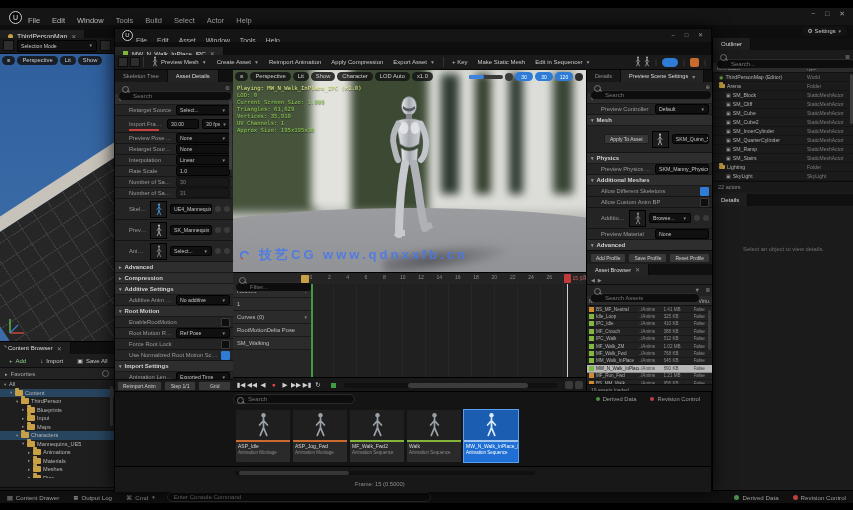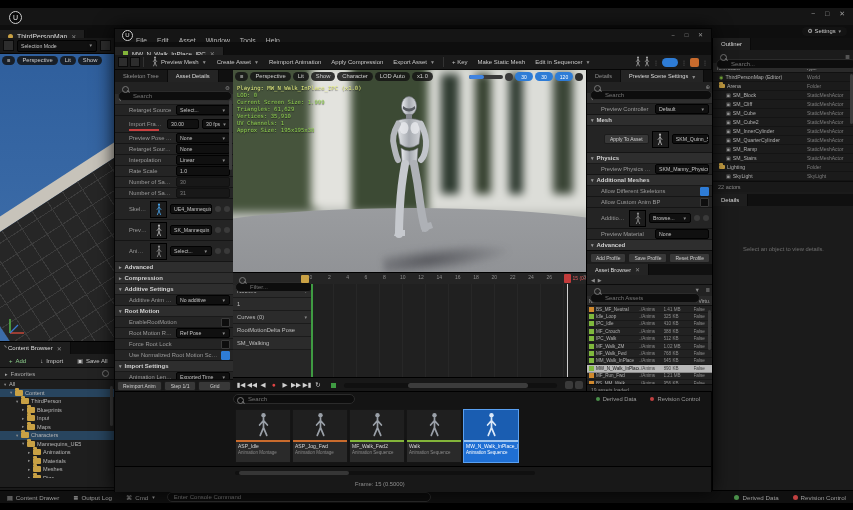--- a/index.html
+++ b/index.html
@@ -68,20 +68,21 @@
   .dot{width:5px;height:5px;border-radius:50%;display:inline-block;}
 </style>
 </head>
 <body>
 
 <div class="stage">
   <div class="win">
 
     <div class="abs" style="left:0;top:0;width:853px;height:17px;background:#151515;border-bottom:1px solid #050505;">
       <span class="logo abs" style="left:4px;top:3px;">U</span>
+      <div class="abs" id="main-menu" style="left:22px;top:1px;"><span class="menuitem">File</span><span class="menuitem">Edit</span><span class="menuitem">Window</span><span class="menuitem">Tools</span><span class="menuitem">Build</span><span class="menuitem">Select</span><span class="menuitem">Actor</span><span class="menuitem">Help</span></div>
       <span class="wbtns">−  □  ✕</span>
     </div>
 
     <div class="abs" style="left:0;top:17px;width:853px;height:13px;background:#0e0e0e;">
       <span class="tab" style="background:#1f1f1f;">
         <span style="width:5px;height:5px;border-radius:50%;background:#c9a144;display:inline-block;"></span>
         <span>ThirdPersonMap</span>
         <span class="x">✕</span>
       </span>
       <span class="pill abs" style="right:6px;top:2px;">
@@ -660,20 +661,27 @@
         <div class="abs" id="anim-overlay" style="left:4px;top:15px;font-family:'DejaVu Sans Mono',monospace;font-size:5.6px;line-height:7px;text-shadow:0 1px 1px rgba(0,0,0,.6);">
             <div style="color: rgb(232, 240, 128);">Playing: MW_N_Walk_InPlace_IPC (x1.0)</div>
             <div style="color: rgb(143, 207, 79);">LOD: 0</div>
             <div style="color: rgb(143, 207, 79);">Current Screen Size: 1.999</div>
             <div style="color: rgb(143, 207, 79);">Triangles: 61,629</div>
             <div style="color: rgb(143, 207, 79);">Vertices: 35,910</div>
             <div style="color: rgb(143, 207, 79);">UV Channels: 1</div>
             <div style="color: rgb(143, 207, 79);">Approx Size: 195x195x38</div>
           </div>
 
+        <div class="abs" style="left:6px;top:176px;width:344px;display:flex;align-items:center;gap:8px;">
+          <svg width="12" height="12" viewBox="0 0 12 12">
+            <path d="M2 8 Q1 4 4 3 Q8 2 9 5" fill="none" stroke="#4a79e8" stroke-width="1.6" stroke-linecap="round"></path>
+            <circle cx="3" cy="9.5" r="1.1" fill="#d04a3a"></circle>
+          </svg>
+          <span id="wm-text" style="font-size:13px;font-weight:bold;color:#4a79e8;letter-spacing:3px;opacity:.9;white-space:nowrap;">技艺CG  www.qdnxxfb.cn</span>
+        </div>
       </div>
 
       <div class="abs" style="left:118px;top:243px;width:353px;height:119px;background:#1f1f1f;border-top:1px solid #000;overflow:hidden;">
 
         <div class="abs" style="left:0;top:0;width:78px;height:119px;background:#262626;border-right:1px solid #0a0a0a;">
           <div style="position:relative;height:12px;padding:2px 2px;box-sizing:border-box;">
             <span class="sicon" style="left:6px;top:4px;"></span>
             <input class="sbox" style="width: 56px; height: 8px;" placeholder="Filter...">
             <span class="abs" style="right:2px;top:2px;width:8px;height:8px;background:#c9a144;border-radius:1px;"></span>
           </div>

